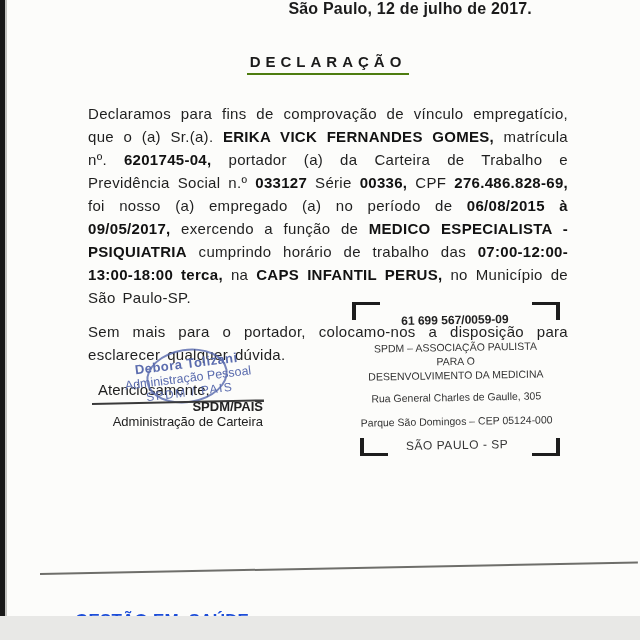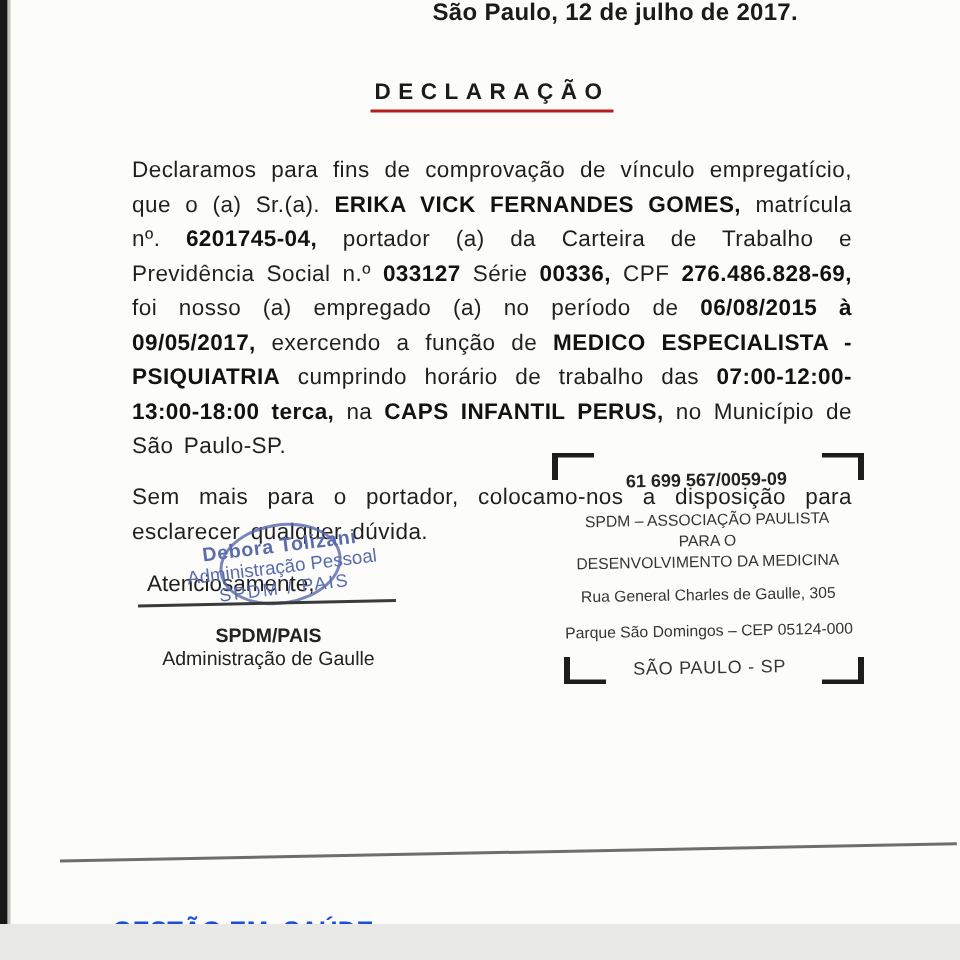--- a/index.html
+++ b/index.html
@@ -12,21 +12,21 @@
   .scan-edge{position:absolute;left:0;top:0;width:5px;height:640px;background:#181818;}
   .scan-edge2{position:absolute;left:5px;top:0;width:2px;height:640px;background:#8a8a86;opacity:.5;}
 
   .date-line{
     position:absolute;left:0;top:8;width:532px;text-align:right;
     font-size:16px;font-weight:bold;letter-spacing:.2px;color:#1b1b1b;
   }
   .doc-title-wrap{position:absolute;left:88px;top:53px;width:480px;text-align:center;}
   .doc-title{
     display:inline-block;font-size:15px;font-weight:bold;letter-spacing:5px;
-    border-bottom:2px solid #b91c1c;padding:0 3px 3px 3px;color:#1b1b1b;
+    border-bottom:2px solid #4d7c0f;padding:0 3px 3px 3px;color:#1b1b1b;
   }
 
   .body-col{position:absolute;left:88px;top:102px;width:480px;}
   .para{
     font-size:15px;line-height:23px;text-align:justify;
     letter-spacing:.3px;word-spacing:2.5px;margin:0;
   }
   .para b{color:#121212;}
   .para2{margin-top:11px;}
   .closing{padding-left:10px;text-align:left;font-size:15px;}
@@ -40,25 +40,25 @@
   .sig-stamp .s3{font-size:12px;letter-spacing:1.5px;}
   .sig-loop{
     position:absolute;left:146px;top:349px;width:78px;height:50px;
     border:2px solid rgba(86,104,172,.8);border-radius:50%;
     transform:rotate(-9deg);background:transparent;
   }
   .sig-rule{
     position:absolute;left:92px;top:403px;width:172px;height:2px;background:#3a3a3a;
     transform:rotate(-1.2deg);transform-origin:left center;
   }
-  .sig-block{position:absolute;left:95px;top:416px;width:168px;text-align:center;line-height:15px;color:#222;}
+  .sig-block{position:absolute;left:95px;top:399px;width:168px;text-align:right;line-height:15px;color:#222;}
   .sig-block .l1{font-size:13px;font-weight:bold;}
   .sig-block .l2{font-size:13px;}
 
-  .stamp-box{position:absolute;left:368px;top:302px;width:208px;height:154px;}
+  .stamp-box{position:absolute;left:352px;top:302px;width:208px;height:154px;}
   .bracket{position:absolute;width:24px;height:15px;}
   .b-tl{left:0;top:0;border-left:4px solid #1d1d1d;border-top:3px solid #1d1d1d;}
   .b-tr{right:0;top:0;border-right:4px solid #1d1d1d;border-top:3px solid #1d1d1d;}
   .b-bl{left:8px;bottom:0;border-left:4px solid #1d1d1d;border-bottom:3px solid #1d1d1d;}
   .b-br{right:0;bottom:0;border-right:4px solid #1d1d1d;border-bottom:3px solid #1d1d1d;}
   .stamp-content{
     position:absolute;left:8px;top:11px;width:192px;text-align:center;color:#353535;
     transform:rotate(-1deg);
   }
   .stamp-cnpj{font-size:12px;font-weight:bold;color:#222;}
@@ -97,21 +97,21 @@
 
   <div class="sig-loop"></div>
   <div class="sig-stamp">
     <div class="s1">Debora Tolizani</div>
     <div class="s2">Administração Pessoal</div>
     <div class="s3">SPDM / PAIS</div>
   </div>
   <div class="sig-rule"></div>
   <div class="sig-block">
     <div class="l1">SPDM/PAIS</div>
-    <div class="l2">Administração de Gaulle</div>
+    <div class="l2">Administração de Carteira</div>
   </div>
 
   <div class="stamp-box">
     <div class="bracket b-tl"></div>
     <div class="bracket b-tr"></div>
     <div class="bracket b-bl"></div>
     <div class="bracket b-br"></div>
     <div class="stamp-content">
       <div class="stamp-cnpj">61 699 567/0059-09</div>
       <div class="stamp-org">

